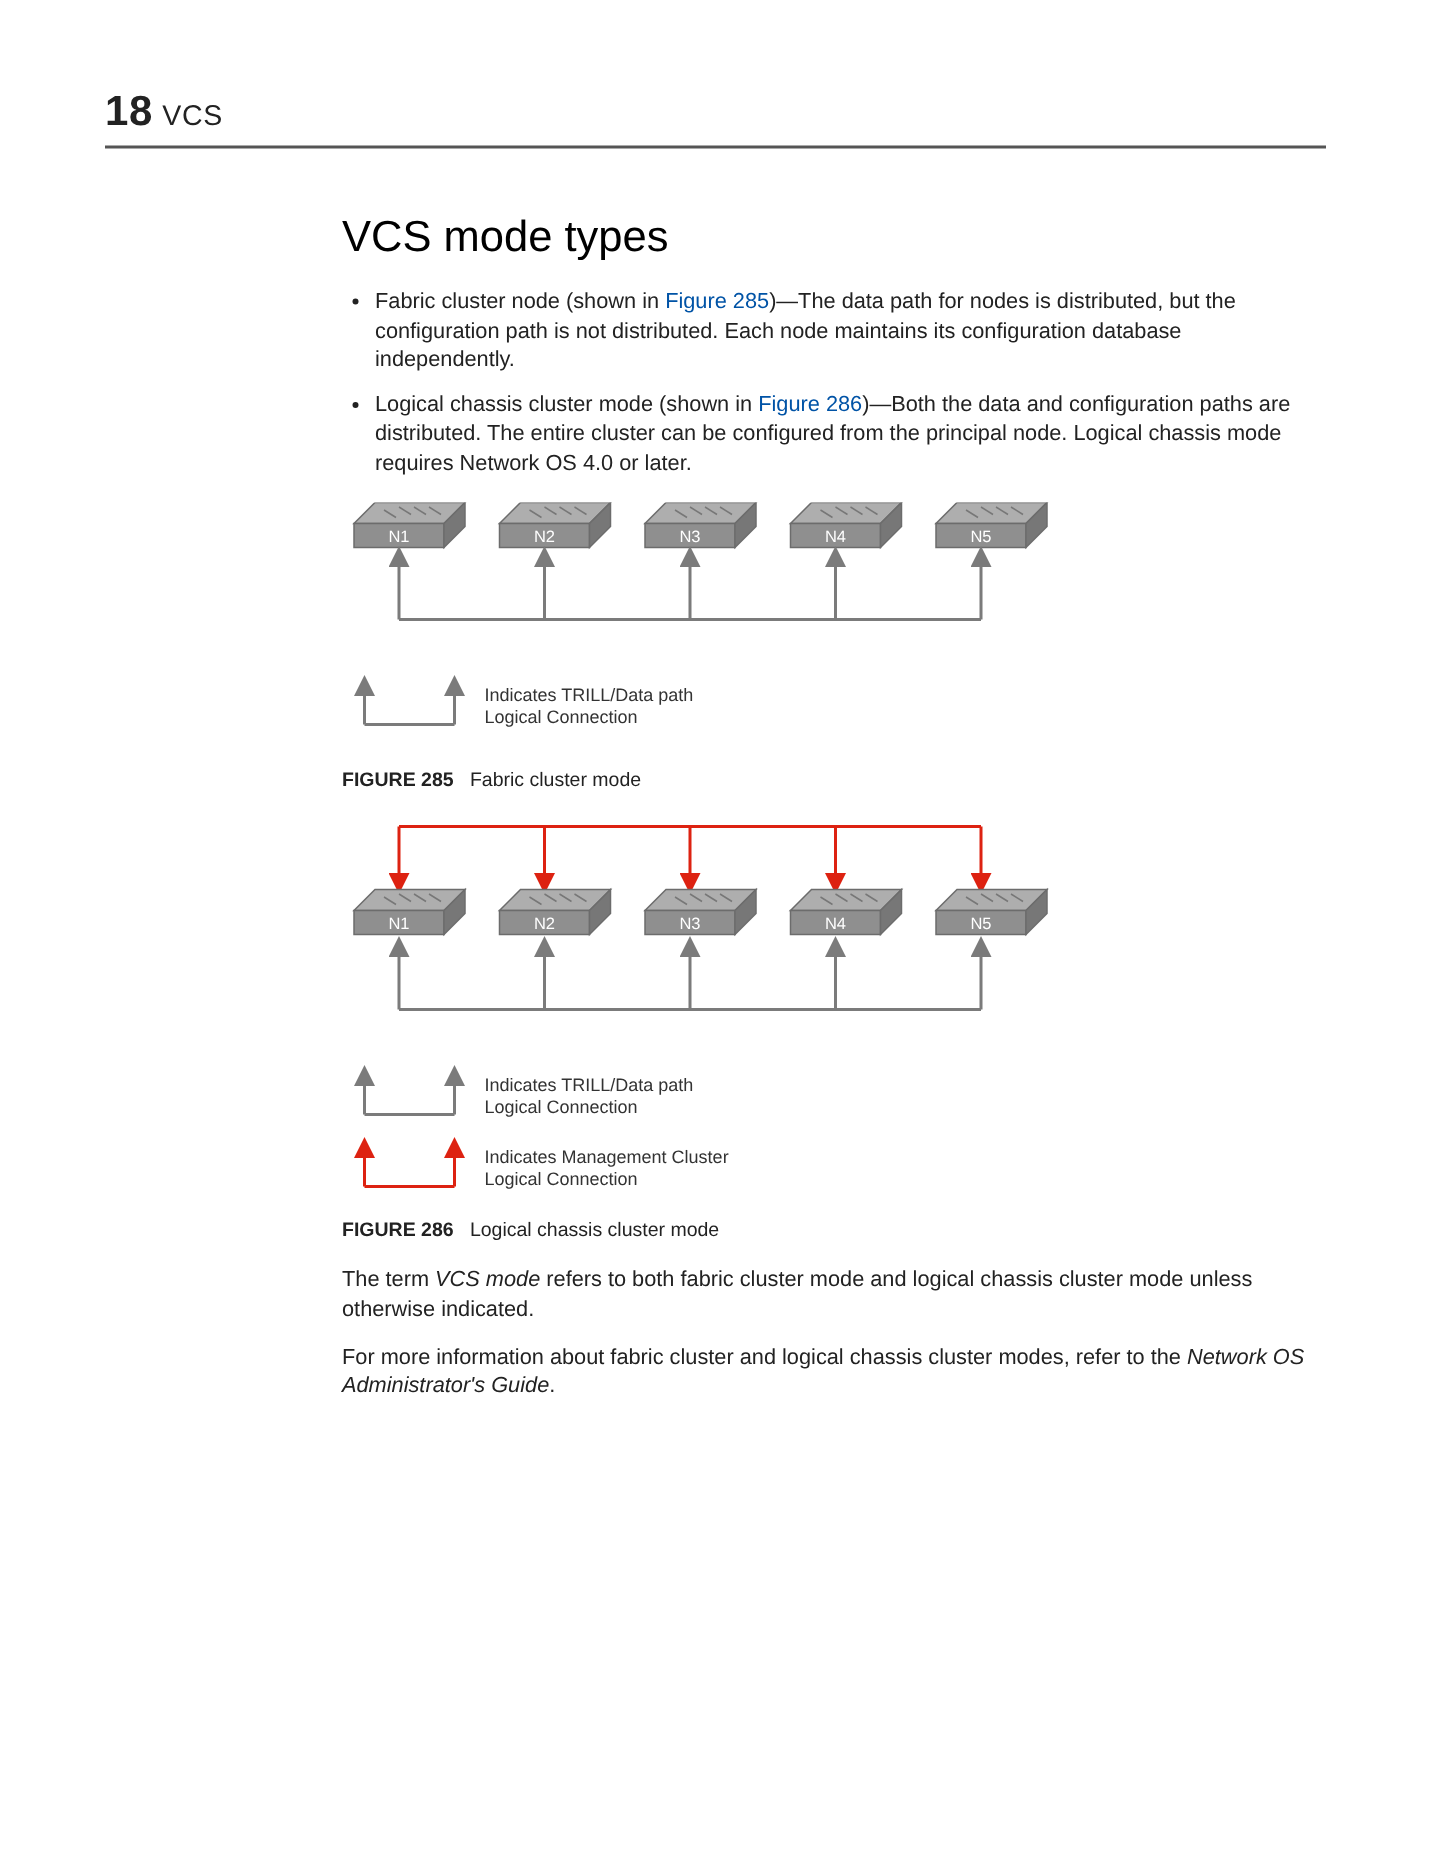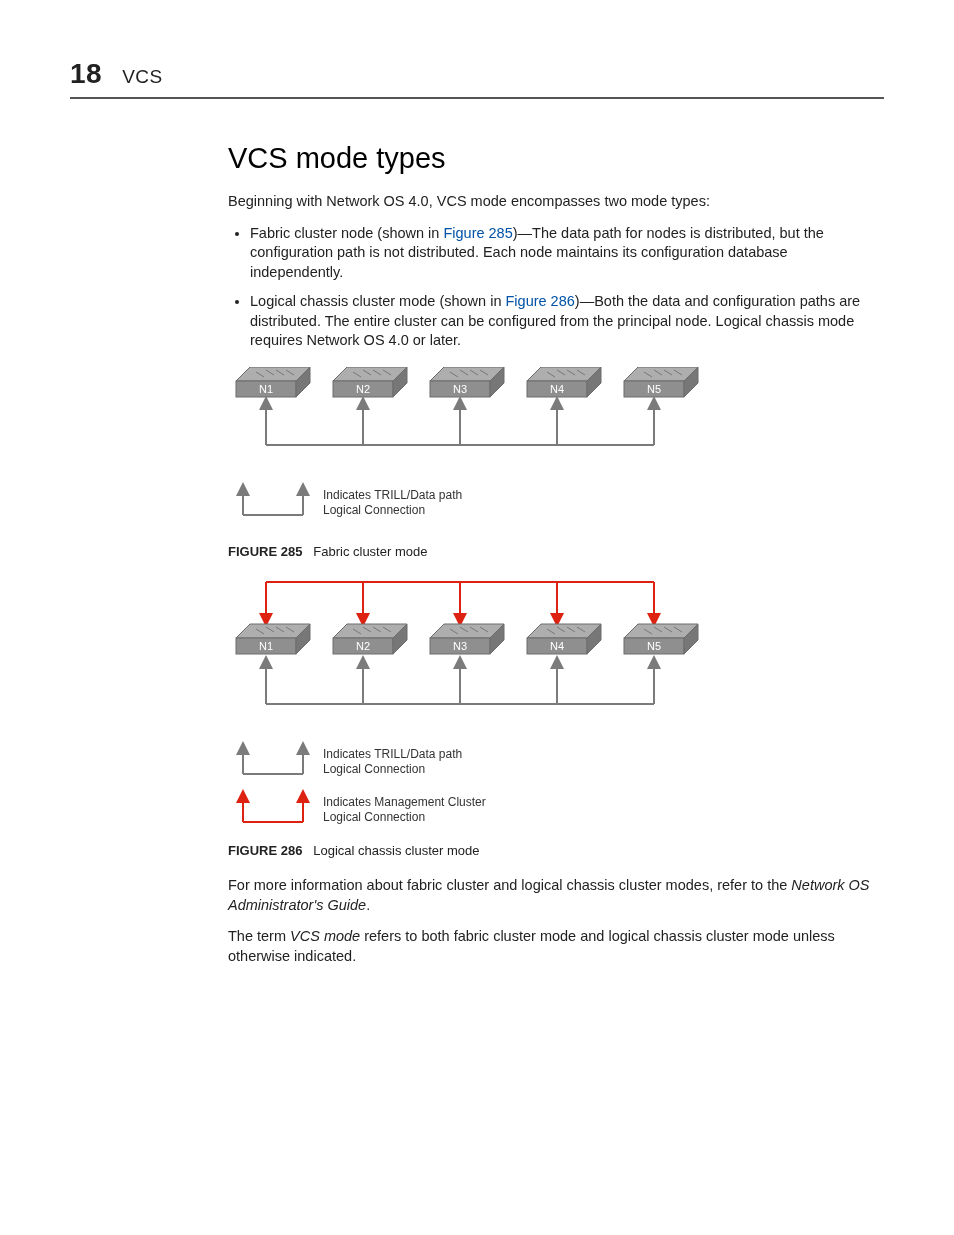--- a/index.html
+++ b/index.html
@@ -11,21 +11,21 @@
     color: #222;
     font-size: 14.5px;
     line-height: 1.35;
   }
   .page {
     padding: 55px 70px 60px 70px;
   }
   .header {
     display: flex;
     align-items: baseline;
-    gap: 20px;
+    gap: 6px;
     border-bottom: 2px solid #555;
     padding-bottom: 4px;
     margin-bottom: 40px;
   }
   .header .chnum {
     font-size: 28px;
     font-weight: 700;
     letter-spacing: .5px;
   }
   .header .chtitle {
@@ -57,21 +57,20 @@
 
 <div class="page">
   <div class="header">
     <span class="chnum">18</span>
     <span class="chtitle">VCS</span>
   </div>
 
   <div class="content">
     <h2 class="section">VCS mode types</h2>
 
-    <p>Beginning with Network OS 4.0, VCS mode encompasses two mode types:</p>
 
     <ul class="bullets">
       <li>
         <span>Fabric cluster node (shown in </span><span class="link">Figure 285</span><span>)—The data path for nodes is distributed, but the configuration path is not distributed.  Each node maintains its configuration database independently.</span>
       </li>
       <li>
         <span>Logical chassis cluster mode (shown in </span><span class="link">Figure 286</span><span>)—Both the data and configuration paths are distributed. The entire cluster can be configured from the principal node. Logical chassis mode requires Network OS 4.0 or later.</span>
       </li>
     </ul>
 
@@ -204,21 +203,21 @@
         </g>
         <text x="95" y="230" font-size="12" fill="#333">Indicates Management Cluster</text>
         <text x="95" y="245" font-size="12" fill="#333">Logical Connection</text>
       </svg>
       <div class="figcaption">
         <b>FIGURE 286</b>&nbsp;&nbsp;&nbsp;<span>Logical chassis cluster mode</span>
       </div>
     </div>
 
     <p>
+      <span>The term </span><span class="italic">VCS mode</span><span> refers to both fabric cluster mode and logical chassis cluster mode unless otherwise indicated.</span>
+    </p>
+
+    <p>
       <span>For more information about fabric cluster and logical chassis cluster modes, refer to the </span><span class="italic">Network OS Administrator's Guide</span><span>.</span>
     </p>
 
-    <p>
-      <span>The term </span><span class="italic">VCS mode</span><span> refers to both fabric cluster mode and logical chassis cluster mode unless otherwise indicated.</span>
-    </p>
-
   </div>
 </div>
 
 </body></html>

